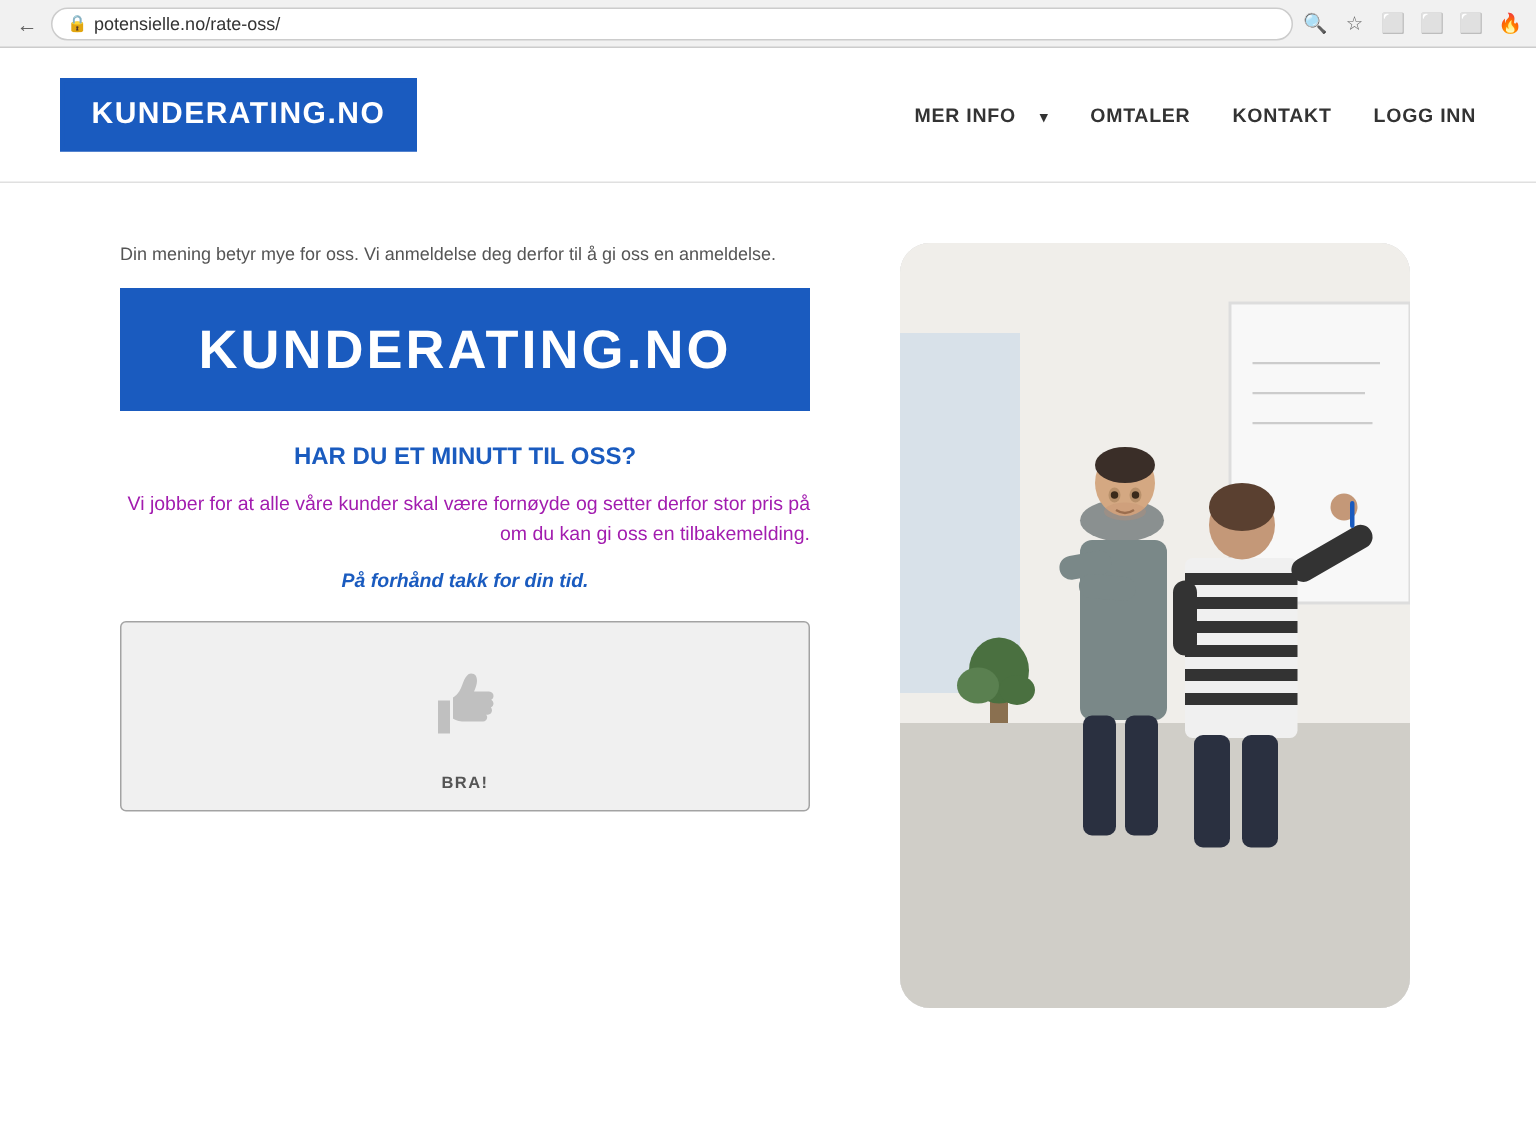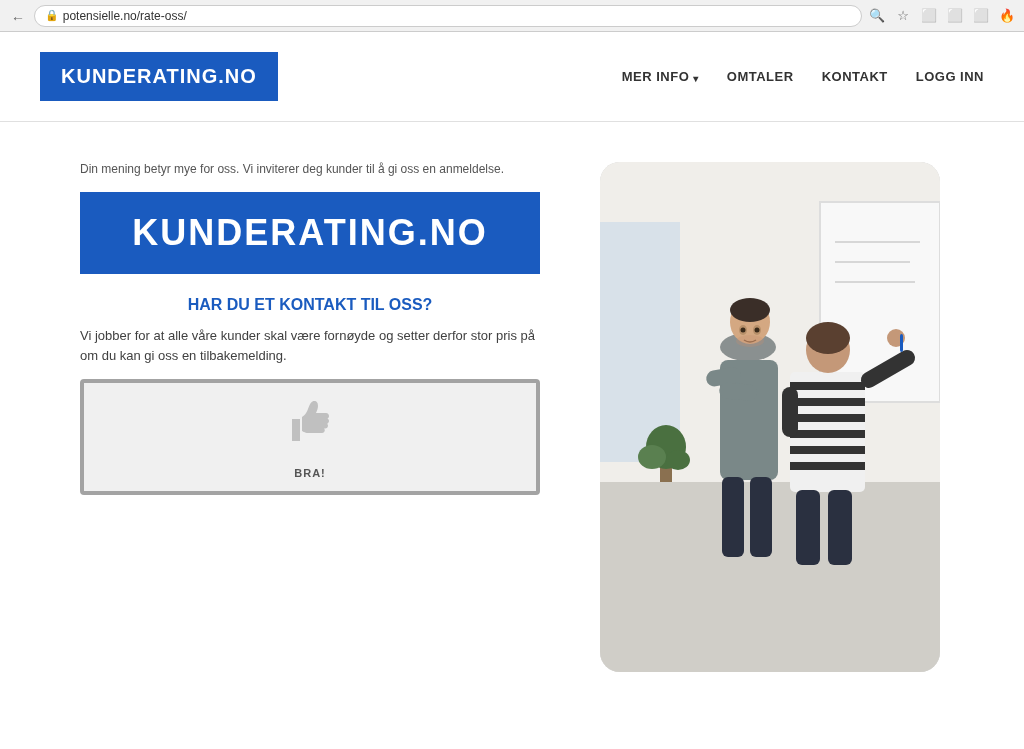--- a/index.html
+++ b/index.html
@@ -76,21 +76,21 @@
       text-decoration: none;
       color: #333;
       font-size: 13px;
       font-weight: 600;
       letter-spacing: 0.5px;
       text-transform: uppercase;
     }
     .site-nav .mer-info {
       display: flex;
       align-items: flex-end;
-      gap: 4px;
+      gap: 16px;
     }
     .site-nav .mer-info .chevron {
       font-size: 10px;
       color: #333;
     }
 
     
     .main-content {
       padding: 40px 80px;
       display: flex;
@@ -123,46 +123,46 @@
     }
     .heading-blue {
       color: #1a5bbf;
       font-size: 16px;
       font-weight: 900;
       text-align: center;
       margin-bottom: 12px;
       font-family: Arial Black, Arial, sans-serif;
     }
     .body-text {
-      color: #404040;
+      color: #a21caf;
       font-size: 13px;
-      text-align: left;
+      text-align: right;
       line-height: 1.5;
       margin-bottom: 14px;
     }
     .body-text-bold {
       color: #1a5bbf;
       font-size: 13px;
       text-align: center;
       font-weight: 900;
       font-style: italic;
       margin-bottom: 20px;
     }
 
     
     .rating-btn {
       width: 100%;
       background: #f0f0f0;
-      border: 4px solid #a3a3a3;
+      border: 1px solid #a3a3a3;
       border-radius: 4px;
       display: flex;
       flex-direction: column;
       align-items: center;
       justify-content: center;
-      padding: 8px 0 12px;
+      padding: 24px 0 12px;
       margin-bottom: 8px;
       cursor: pointer;
     }
     .thumb-icon {
       font-size: 52px;
       color: #b0b0b0;
       margin-bottom: 8px;
       line-height: 1;
     }
     .rating-label {
@@ -214,24 +214,25 @@
       <span class="chevron">▾</span>
     </a>
     <a href="#">OMTALER</a>
     <a href="#">KONTAKT</a>
     <a href="#">LOGG INN</a>
   </nav>
 </header>
 
 <div class="main-content">
   <div class="left-panel">
-    <p class="invite-text">Din mening betyr mye for oss. Vi inviterer deg kunder til å gi oss en anmeldelse.</p>
+    <p class="invite-text">Din mening betyr mye for oss. Vi anmeldelse deg derfor til å gi oss en anmeldelse.</p>
     <div class="logo-large-box">KUNDERATING.NO</div>
-    <h2 class="heading-blue">HAR DU ET KONTAKT TIL OSS?</h2>
+    <h2 class="heading-blue">HAR DU ET MINUTT TIL OSS?</h2>
     <p class="body-text">Vi jobber for at alle våre kunder skal være fornøyde og setter derfor stor pris på om du kan gi oss en tilbakemelding.</p>
+    <p class="body-text-bold">På forhånd takk for din tid.</p>
 
     
     <button class="rating-btn">
       <div class="thumb-icon">
         <svg width="60" height="60" viewBox="0 0 60 60" fill="none" xmlns="http://www.w3.org/2000/svg">
           <path d="M12 28h8v22H12V28z" fill="#c0c0c0"></path>
           <path d="M22 26c0 0 4-2 6-8 2-6 4-8 6-8 3 0 4 2 4 5 0 2-1 5-2 7h10c2 0 3 1.5 3 3 0 1-0.5 2-1.5 2.5 0.8 0.5 1.5 1.5 1.5 2.5 0 1.2-0.7 2.2-1.8 2.7 0.5 0.5 0.8 1.2 0.8 2 0 1.5-1.2 2.8-2.8 2.8H44c0.5 0.4 0.8 1 0.8 1.7C44.8 40.8 43.5 42 42 42H28c-3 0-6-2-6-2V26z" fill="#c0c0c0"></path>
         </svg>
       </div>
       <span class="rating-label">BRA!</span>

